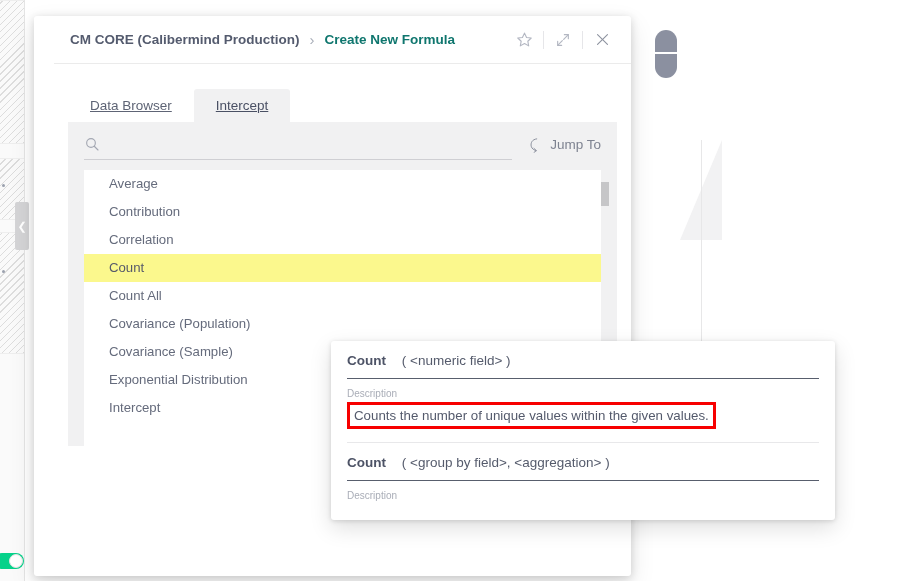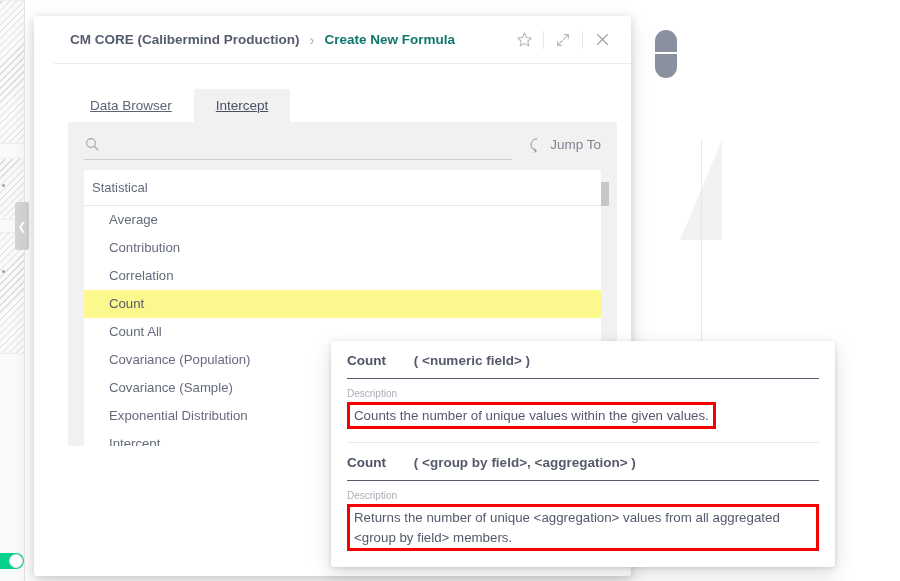--- a/index.html
+++ b/index.html
@@ -309,21 +309,21 @@
     padding: 12px 16px 16px 16px;
     box-sizing: border-box;
   }
   .sig {
     font-size: 13.5px;
     color: #4d5366;
     padding-bottom: 10px;
     border-bottom: 1px solid #585e6d;
   }
   .sig .name { font-weight: bold; }
-  .sig .args { margin-left: 24px; font-weight: bold; color: #555b6c; }
+  .sig .args { margin-left: 12px; font-weight: normal; color: #555b6c; }
 
   .desc-label {
     font-size: 10px;
     color: #a9adb7;
     margin-top: 9px;
     margin-bottom: 3px;
   }
   .desc-text {
     font-size: 13.3px;
     color: #545a6c;
@@ -427,21 +427,20 @@
             <svg width="15" height="16" viewBox="0 0 24 26" fill="none" stroke="currentColor" stroke-width="1.6" stroke-linecap="round" stroke-linejoin="round">
               <path d="M14 3 C6 4, 4 10, 5 15 C6 19, 10 22, 13 22"></path>
               <polyline points="9.5,18.5 13.4,22.2 9.6,25"></polyline>
             </svg>
           </span>
           <span>Jump To</span>
         </div>
       </div>
 
       <div class="list-wrap">
-        <div class="group-head">Statistical</div>
 
         <div class="fn-item">Average</div>
         <div class="fn-item">Contribution</div>
         <div class="fn-item">Correlation</div>
         <div class="fn-item selected">Count</div>
         <div class="fn-item">Count All</div>
         <div class="fn-item">Covariance (Population)</div>
         <div class="fn-item">Covariance (Sample)</div>
         <div class="fn-item">Exponential Distribution</div>
         <div class="fn-item">Intercept</div>
@@ -465,19 +464,16 @@
       <span class="annot">Counts the number of unique values within the given values.</span>
     </div>
 
     <div class="tt-divider"></div>
 
     <div class="sig">
       <span class="name">Count</span>
       <span class="args">( &lt;group by field&gt;, &lt;aggregation&gt; )</span>
     </div>
     <div class="desc-label">Description</div>
-    <div class="desc-text">
-      <span class="annot block">Returns the number of unique &lt;aggregation&gt; values from all aggregated &lt;group by field&gt; members.</span>
-    </div>
 
   </div>
 
 </div>
 
 </body></html>

